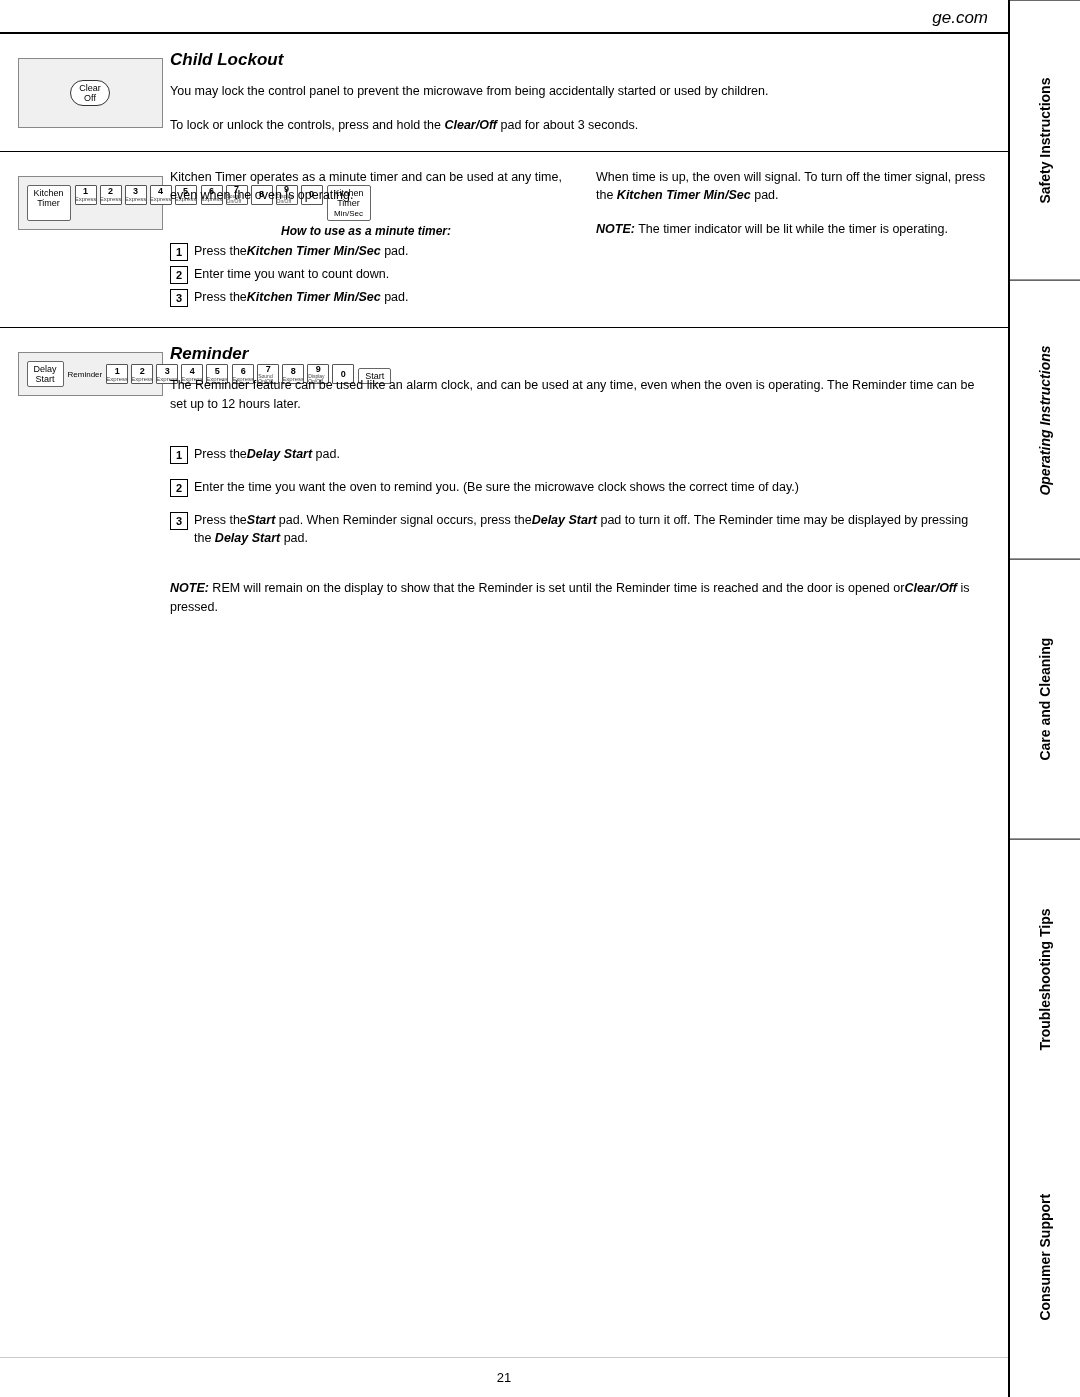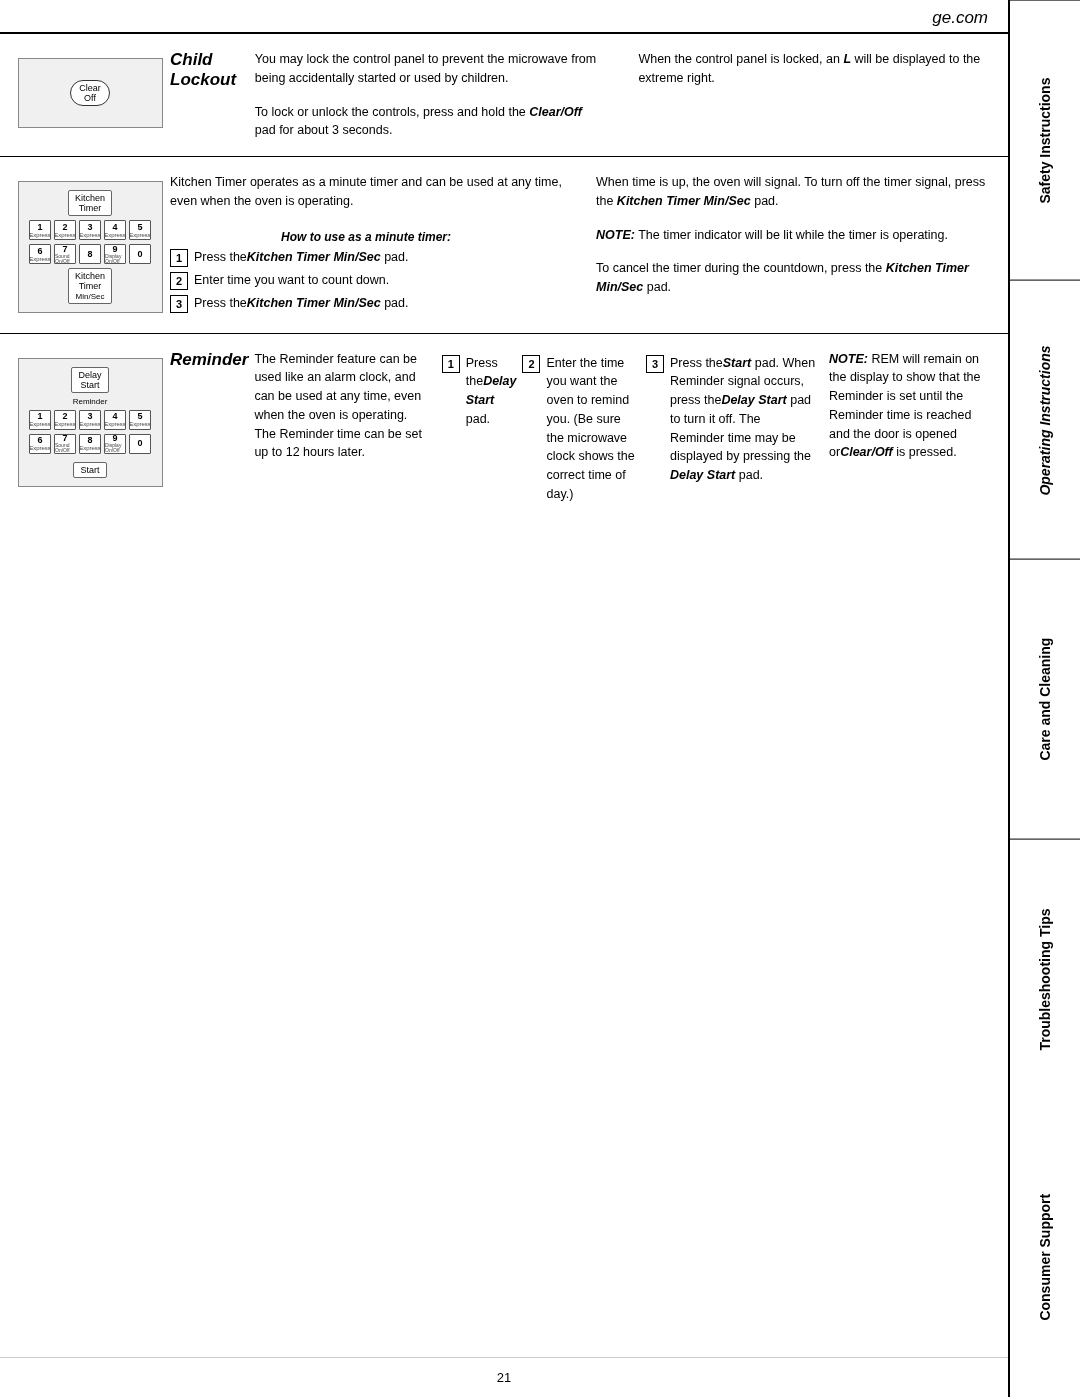--- a/index.html
+++ b/index.html
@@ -78,21 +78,21 @@
       min-width: 160px;
       display: flex;
       align-items: flex-start;
       justify-content: center;
       padding-top: 8px;
     }
 
     .section-content {
       flex: 1;
       display: flex;
-      flex-direction: row;
+      flex-direction: column;
       gap: 6px;
     }
 
     .section-title {
       font-size: 17px;
       font-weight: bold;
       font-style: italic;
       margin-bottom: 6px;
     }
 
@@ -155,22 +155,21 @@
       margin-bottom: 2px;
       text-align: center;
     }
 
     
     .keypad-box {
       border: 1px solid #888;
       background: #f0f0f0;
       padding: 8px;
       display: flex;
-      flex-direction: column;
-      align-items: center;
+      flex-direction: row;
       gap: 4px;
       width: 145px;
     }
     .keypad-label-top {
       font-size: 9px;
       text-align: center;
       border: 1px solid #666;
       padding: 2px 6px;
       background: #fff;
       border-radius: 2px;
@@ -232,21 +231,20 @@
       padding: 8px 0;
       font-size: 13px;
     }
 
     
     .reminder-keypad {
       border: 1px solid #888;
       background: #f0f0f0;
       padding: 8px;
       display: flex;
-      flex-direction: column;
       align-items: center;
       gap: 4px;
       width: 145px;
     }
 
   </style>
 </head>
 <body>
 
 <div class="main-content">
@@ -264,23 +262,20 @@
         </div>
       </div>
     </div>
     <div class="section-content">
       <div class="section-title">Child Lockout</div>
       <div class="section-two-col">
         <div class="col-left">
           <p class="section-text">You may lock the control panel to prevent the microwave from being accidentally started or used by children.</p>
           <br>
           <p class="section-text">To lock or unlock the controls, press and hold the <span class="bi">Clear/Off</span> pad for about 3 seconds.</p>
-        </div>
-        <div class="col-right">
-          <p class="section-text">When the control panel is locked, an <span class="b it">L</span> will be displayed to the extreme right.</p>
         </div>
       </div>
     </div>
   </div>
 
   <div class="section">
     <div class="section-image">
       <div class="keypad-box">
         <div class="keypad-label-top">Kitchen<br>Timer</div>
         <div class="keypad-row">
@@ -347,21 +342,20 @@
           <div class="step-item">
             <div class="step-num">3</div>
             <div class="step-text">Press the<span class="bi">Kitchen Timer Min/Sec</span> pad.</div>
           </div>
         </div>
         <div class="col-right">
           <p class="section-text">When time is up, the oven will signal. To turn off the timer signal, press the <span class="bi">Kitchen Timer Min/Sec</span> pad.</p>
           <br>
           <p class="section-text"><span class="note-label">NOTE:</span> The timer indicator will be lit while the timer is operating.</p>
           <br>
-          <p class="section-text">To cancel the timer during the countdown, press the <span class="bi">Kitchen Timer Min/Sec</span> pad.</p>
         </div>
       </div>
     </div>
   </div>
 
   <div class="section" style="flex:1; border-bottom: none;">
     <div class="section-image">
       <div class="reminder-keypad">
         <div class="keypad-label-top">Delay<br>Start</div>
         <div style="font-size:8px; text-align:center;">Reminder</div>

